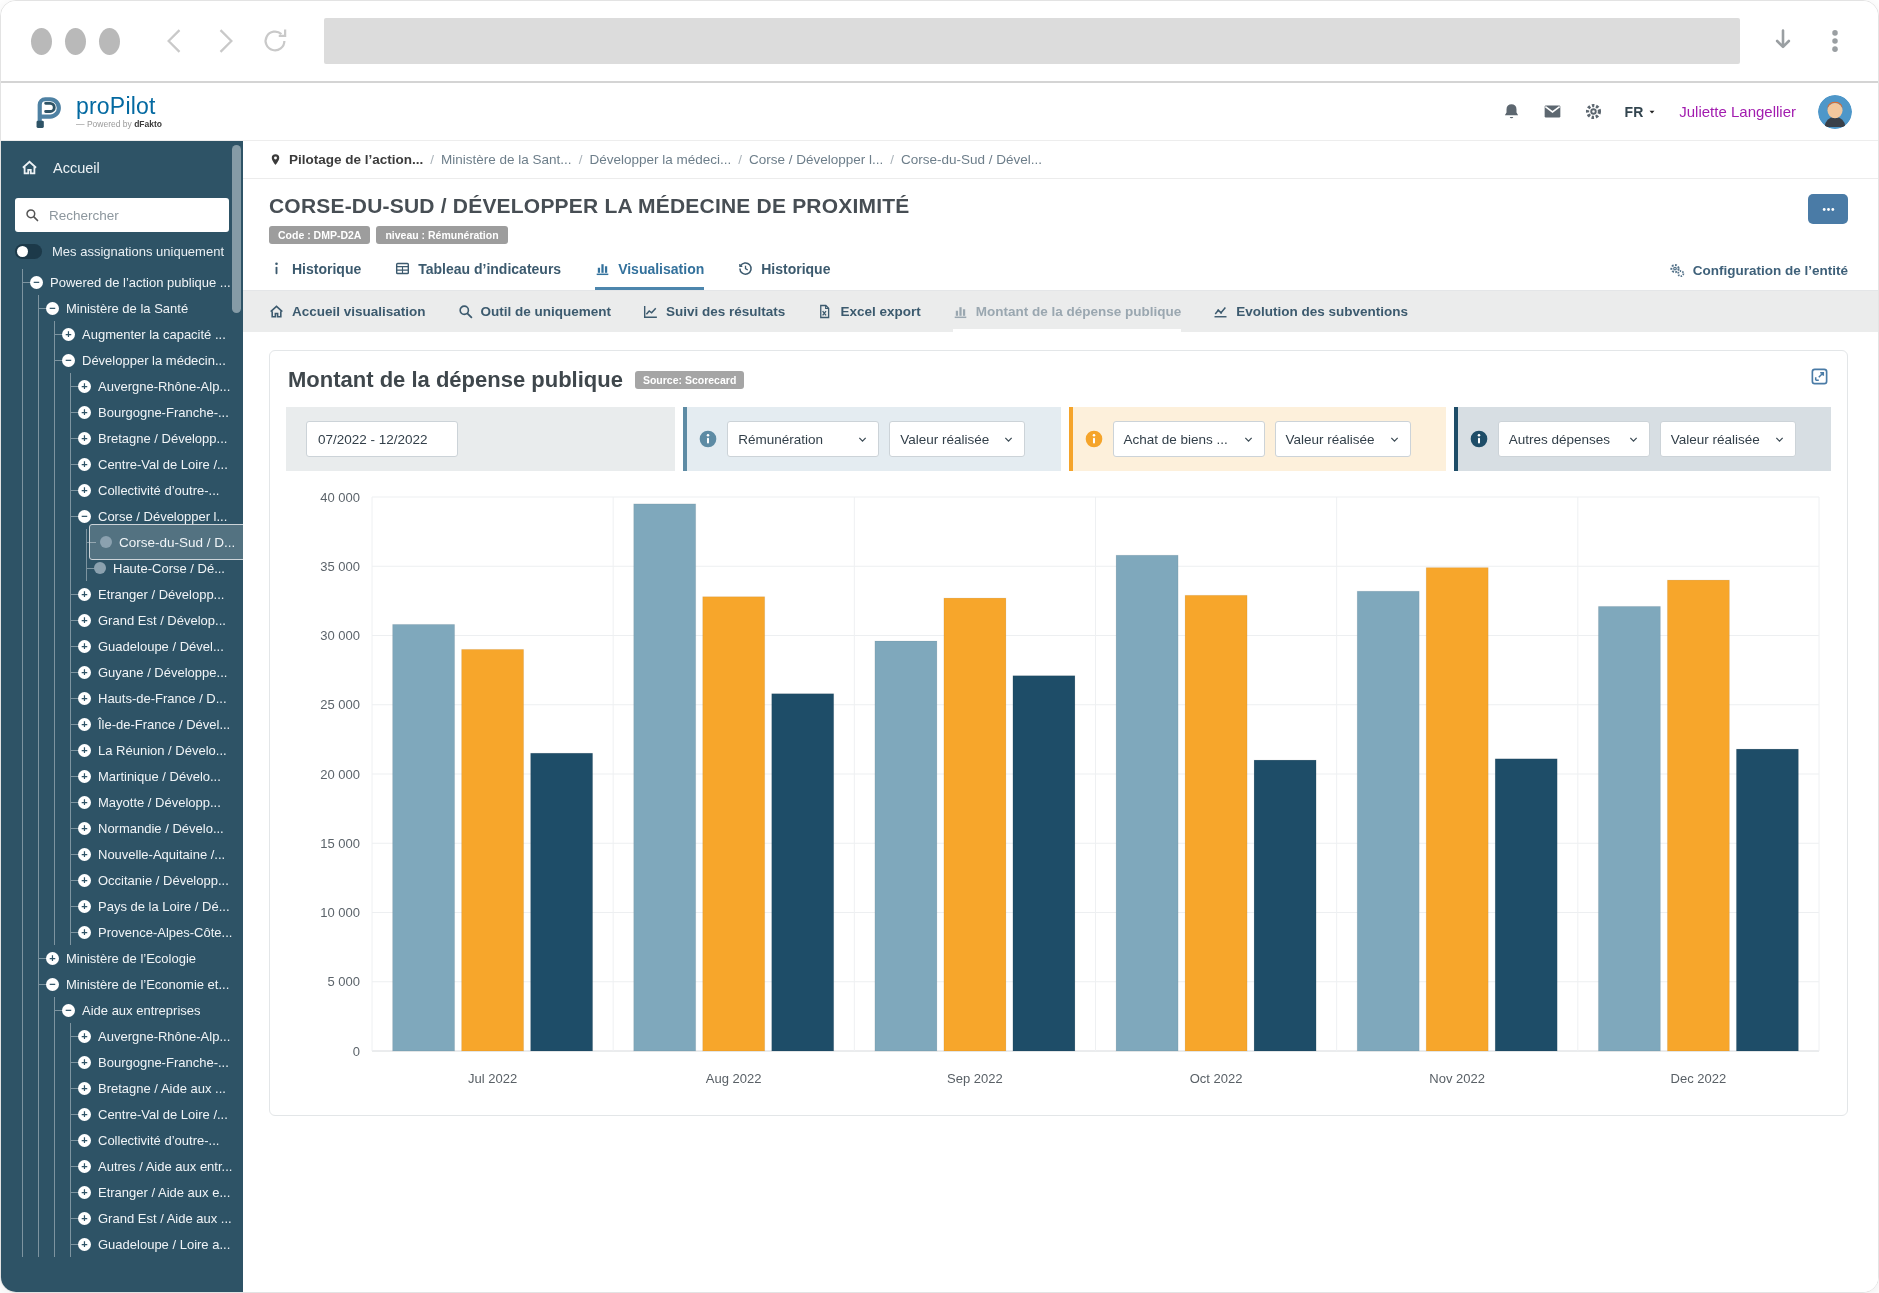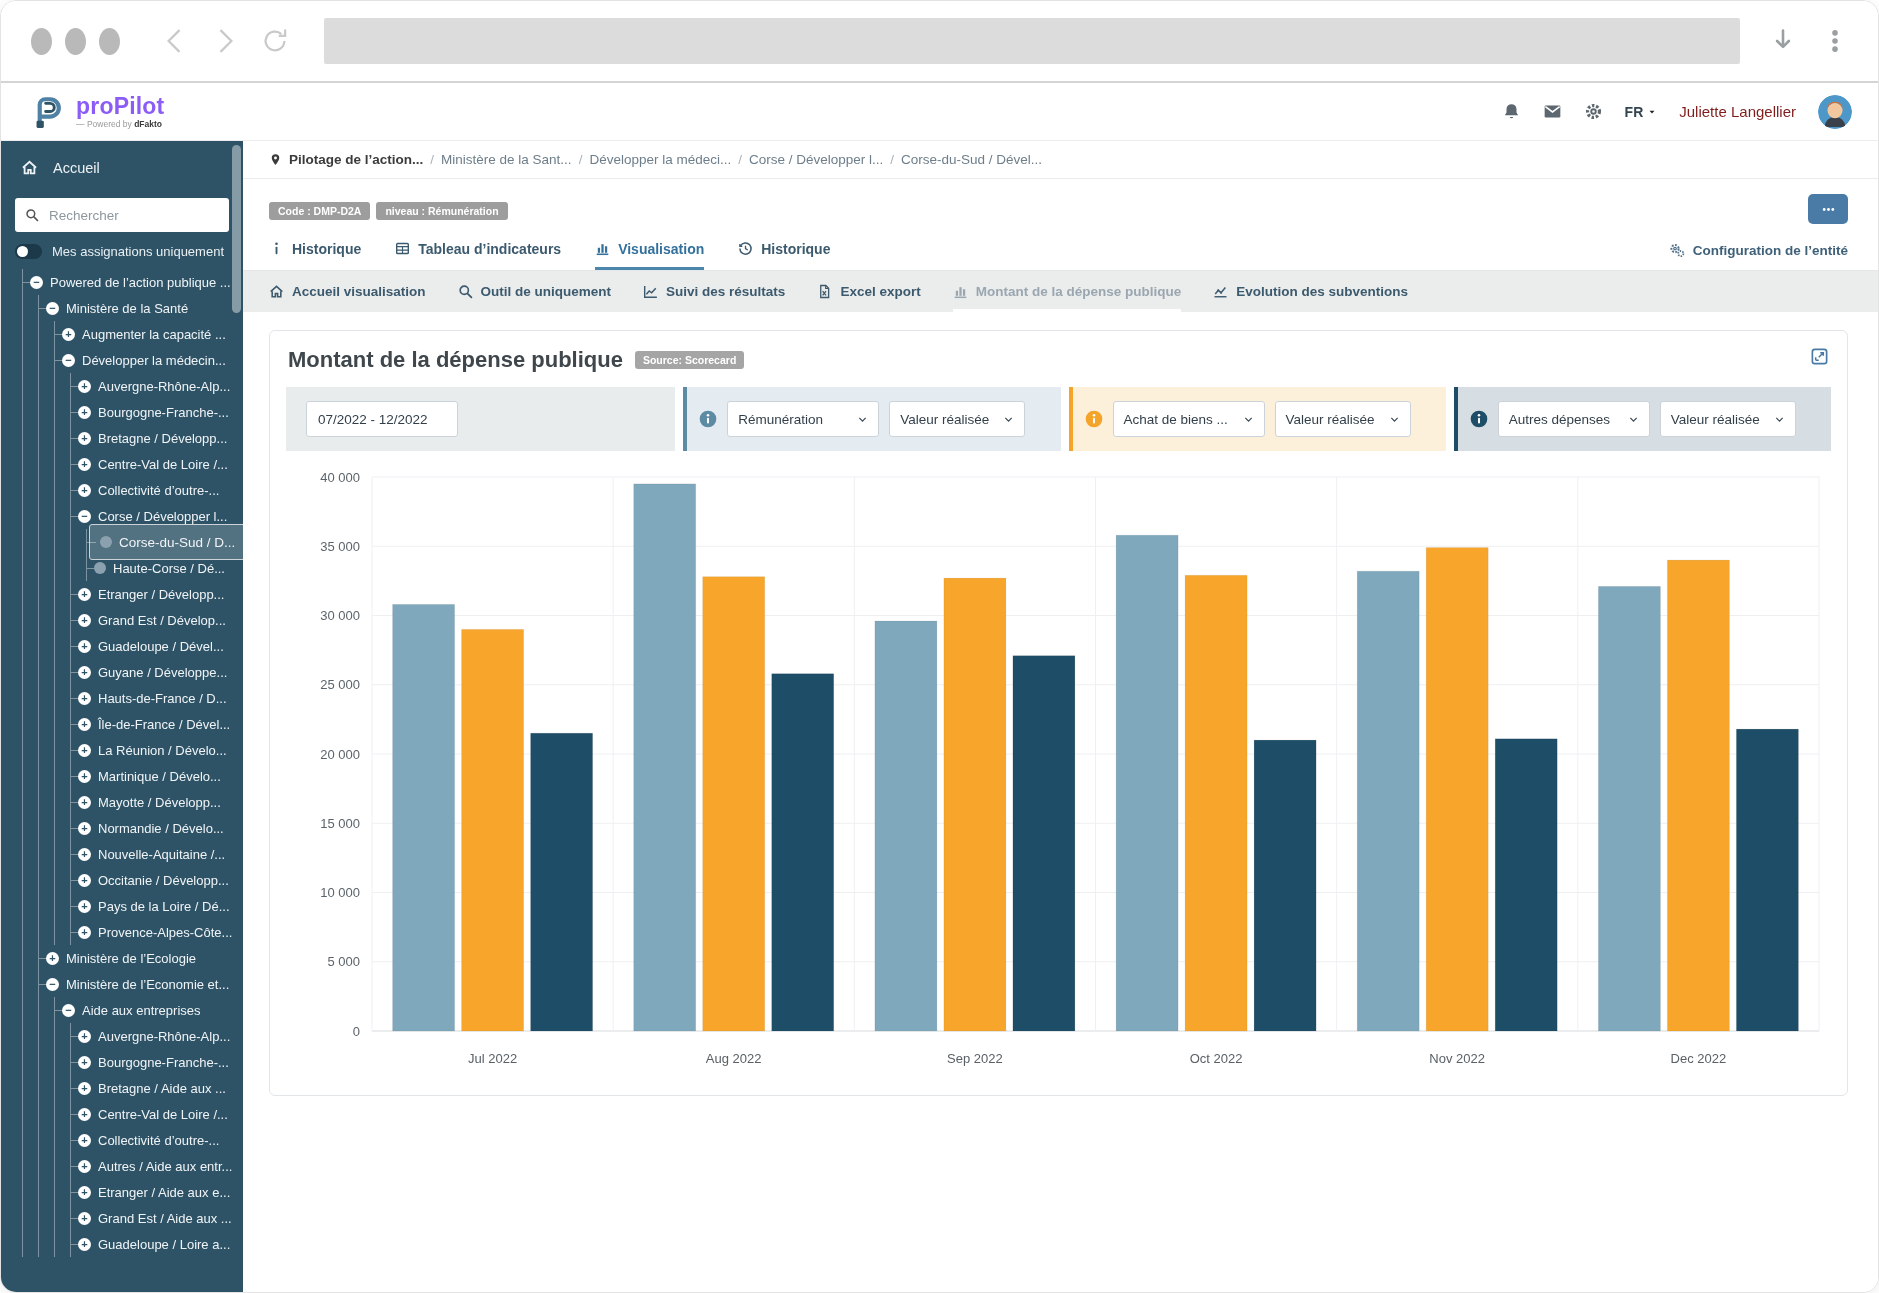--- a/index.html
+++ b/index.html
@@ -20,28 +20,28 @@
   .addressbar{flex:1;height:46px;background:#dcdcdc;border-radius:2px;margin:0 30px 0 24px;}
   .chrome-right{display:flex;align-items:center;gap:26px;}
   .chrome-right .chrome-btn{color:#9a9fa2;font-size:26px;margin:0;}
 
   
   .app{flex:1;display:flex;flex-direction:column;min-height:0;}
   .app-header{height:58px;flex:0 0 58px;display:flex;align-items:center;padding:0 26px;
     background:#fff;border-bottom:1px solid #ededed;}
   .logo{display:flex;align-items:center;gap:9px;}
   .logo-text{display:flex;flex-direction:column;}
-  .logo-name{font-size:23px;color:#8b5cf6;font-weight:700;letter-spacing:.2px;line-height:1.05;}
+  .logo-name{font-size:23px;color:#0369a1;font-weight:400;letter-spacing:.2px;line-height:1.05;}
   .logo-sub{font-size:8.5px;color:#9a9a9a;}
   .logo-sub b{color:#3b3b3b;}
   .header-right{margin-left:auto;display:flex;align-items:center;gap:22px;}
   .hicon{font-size:19px;color:#5d6770;background:none;border:0;padding:0;cursor:pointer;}
   .lang{display:flex;align-items:center;gap:4px;font-size:14px;font-weight:700;color:#33454f;cursor:pointer;}
   .lang .icon{font-size:10px;color:#222;}
-  .uname{font-size:15px;color:#7f1d1d;cursor:pointer;}
+  .uname{font-size:15px;color:#a21caf;cursor:pointer;}
   .avatar{width:34px;height:34px;border-radius:50%;overflow:hidden;flex:0 0 34px;}
 
   
   .app-body{flex:1;display:flex;min-height:0;}
   .sidebar{width:242px;flex:0 0 242px;background:#2e5366;position:relative;overflow:hidden;}
   .snav{padding-top:6px;}
   .snav-item{display:flex;align-items:center;gap:15px;padding:12px 20px;font-size:14.5px;color:#edf2f5;cursor:pointer;}
   .snav-item .icon{font-size:17px;}
   .sidebar-search{margin:10px 14px 8px;background:#fff;border-radius:3px;height:34px;
     display:flex;align-items:center;padding:0 10px;gap:8px;color:#555;}
@@ -665,20 +665,21 @@
             <span class="bc-sep">/</span>
             <span class="bc-item">Développer la médeci...</span>
             <span class="bc-sep">/</span>
             <span class="bc-item">Corse / Développer l...</span>
             <span class="bc-sep">/</span>
             <span class="bc-item">Corse-du-Sud / Dével...</span>
           </div>
 
         <div class="title-row">
           <div class="title-block">
+            <h1 class="page-title">CORSE-DU-SUD / DÉVELOPPER LA MÉDECINE DE PROXIMITÉ</h1>
             <div class="badges">
               <span class="badge">Code : DMP-D2A</span>
               <span class="badge">niveau : Rémunération</span>
             </div>
           </div>
           <button class="more-btn">
             <span class="icon">
                 <svg viewBox="0 0 16 16">
                   <circle cx="3.4" cy="8" r="1.5" fill="currentColor"></circle>
                   <circle cx="8" cy="8" r="1.5" fill="currentColor"></circle>

